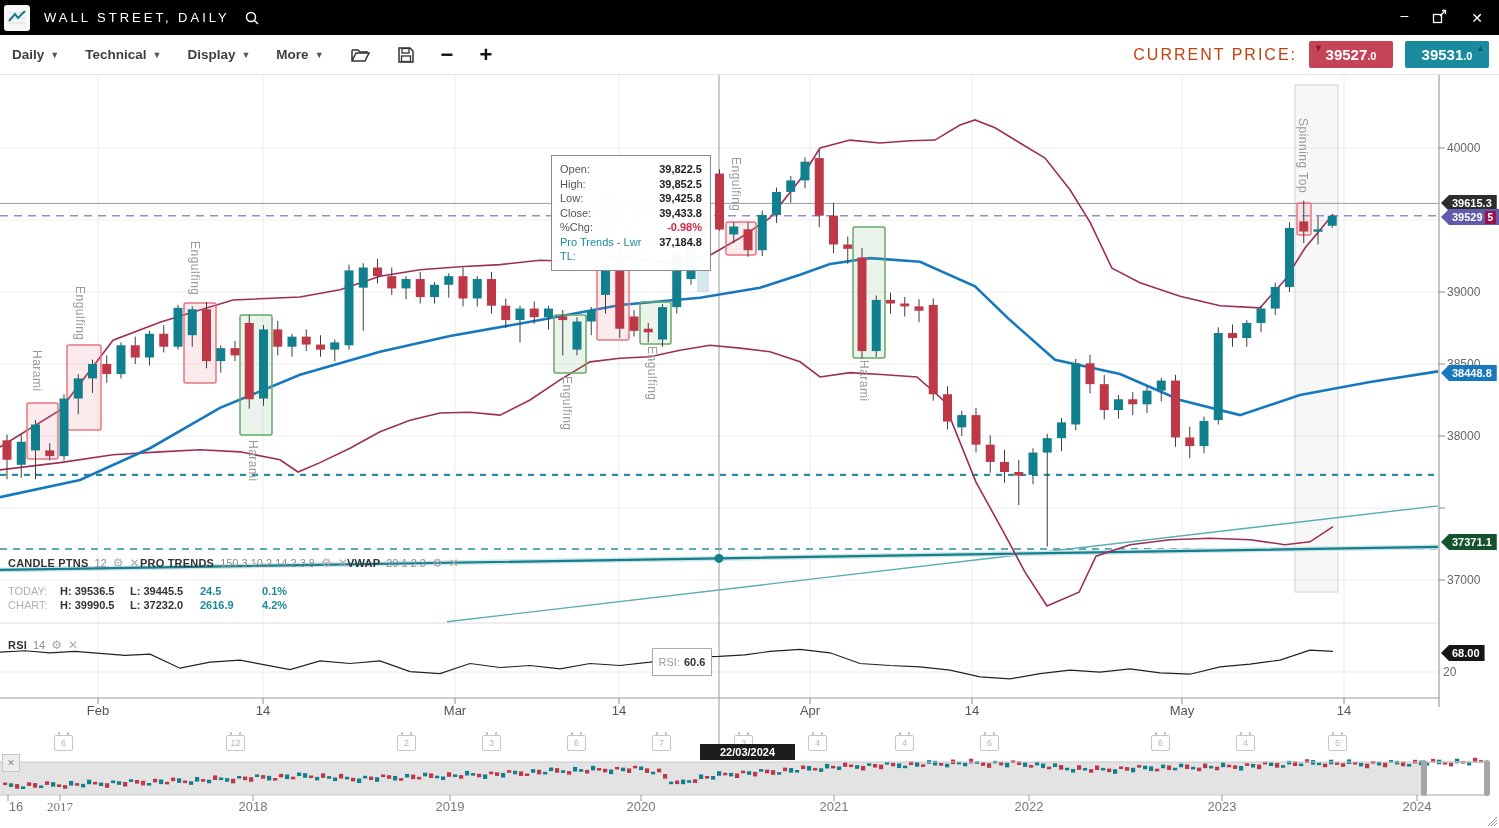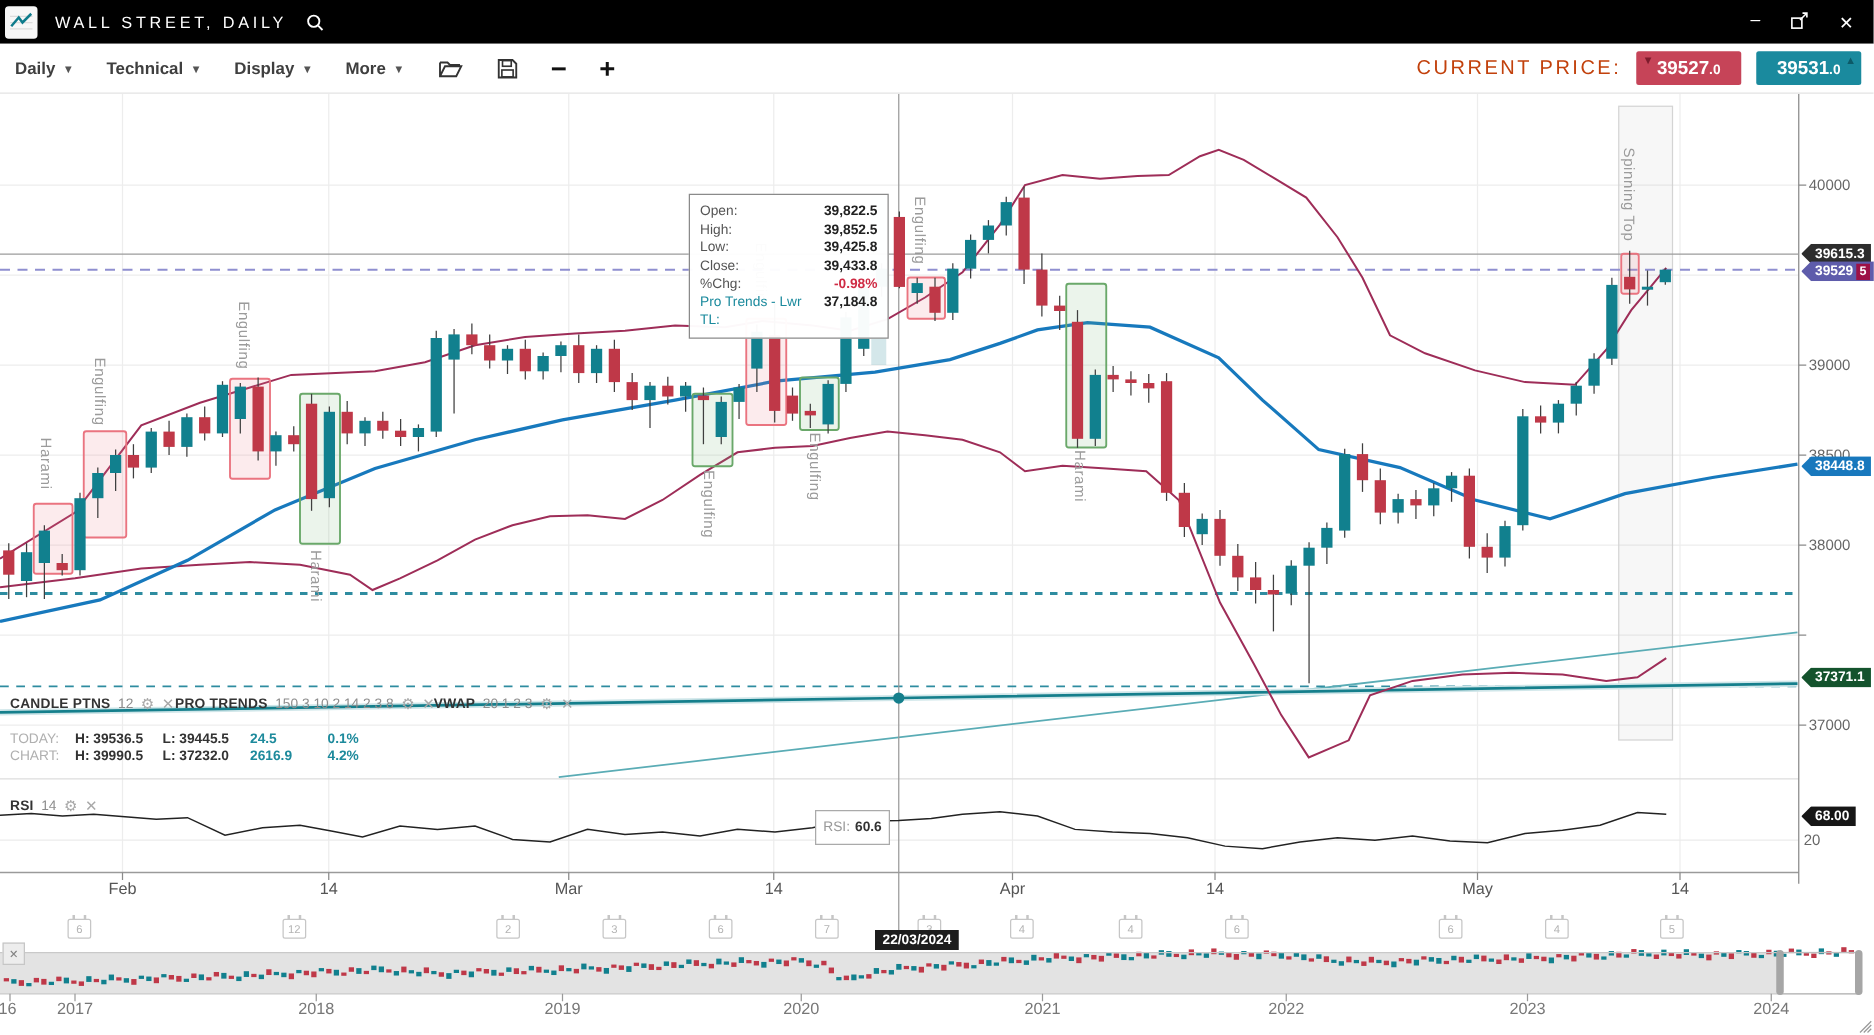--- a/index.html
+++ b/index.html
@@ -58,21 +58,21 @@
   .indrow{position:absolute;display:flex;align-items:center;gap:6px;font-size:11px;z-index:4;pointer-events:auto}
   .indrow b{color:#333;font-size:11px;letter-spacing:.2px}
   .indrow .prm{color:#8d8d8d}
   .gear,.xico{color:#a8a8a8;font-size:12px;cursor:pointer}
   .statrow{position:absolute;display:flex;align-items:center;font-size:11px;z-index:4}
   .statrow .sl{color:#b0b0b0;width:52px}
   .statrow .pair{color:#777;width:70px}
   .statrow .pair b{color:#333;font-weight:700}
   .statrow .tealv{color:#1d8a9c;width:62px;font-weight:700}
   .datebox{position:absolute;left:700px;top:744px;background:#1d1d1d;color:#fff;font-size:11px;font-weight:700;
-           padding:2px 6px;z-index:4}
+           padding:2px 20px;z-index:4}
   .navx{position:absolute;left:2px;top:754px;width:16px;height:16px;background:#ededed;border:1px solid #c6c6c6;
         color:#828282;font-size:9px;display:flex;align-items:center;justify-content:center;z-index:4;pointer-events:auto;cursor:pointer}
   .rsi20{position:absolute;left:1443px;top:665px;font-size:12px;color:#666;z-index:2}
 </style>
 </head>
 <body>
 
 <div id="stage">
   <svg id="cv" width="1499" height="828">
       <line x1="98" y1="75" x2="98" y2="698" stroke="#ededed"></line>
@@ -614,22 +614,22 @@
       <div class="cal" style="left: 482px;"><span>3</span></div>
       <div class="cal" style="left: 567px;"><span>6</span></div>
       <div class="cal" style="left: 652px;"><span>7</span></div>
       <div class="cal" style="left: 734px;"><span>3</span></div>
       <div class="cal" style="left: 808px;"><span>4</span></div>
       <div class="cal" style="left: 895px;"><span>4</span></div>
       <div class="cal" style="left: 980px;"><span>6</span></div>
       <div class="cal" style="left: 1151px;"><span>6</span></div>
       <div class="cal" style="left: 1236px;"><span>4</span></div>
       <div class="cal" style="left: 1328px;"><span>5</span></div>
-      <div class="yrlab" style="left: 6px;">16</div>
-      <div class="yrlab" style="left: 60px;">2017</div>
+      <div class="yrlab" style="left: 16px;">16</div>
+      <div class="yrlab" style="left: 60px; font-family: Liberation Serif, serif;">2017</div>
       <div class="yrlab" style="left: 253px;">2018</div>
       <div class="yrlab" style="left: 450px;">2019</div>
       <div class="yrlab" style="left: 641px;">2020</div>
       <div class="yrlab" style="left: 834px;">2021</div>
       <div class="yrlab" style="left: 1029px;">2022</div>
       <div class="yrlab" style="left: 1222px;">2023</div>
       <div class="yrlab" style="left: 1417px;">2024</div>
       <div class="plab" style="left: 30px; top: 350px;">Harami</div>
       <div class="plab" style="left: 73px; top: 286px;">Engulfing</div>
       <div class="plab" style="left: 188px; top: 241px;">Engulfing</div>

